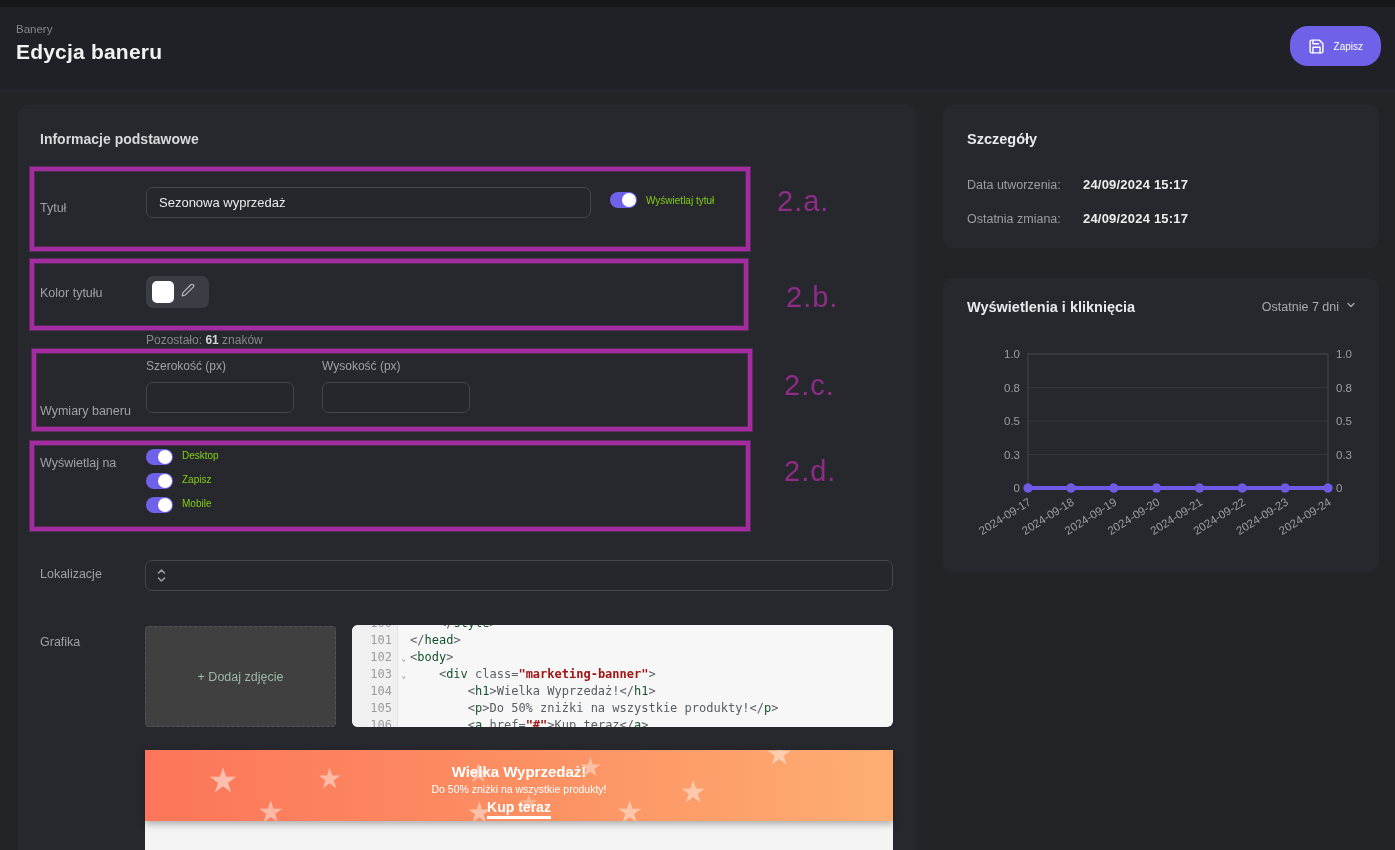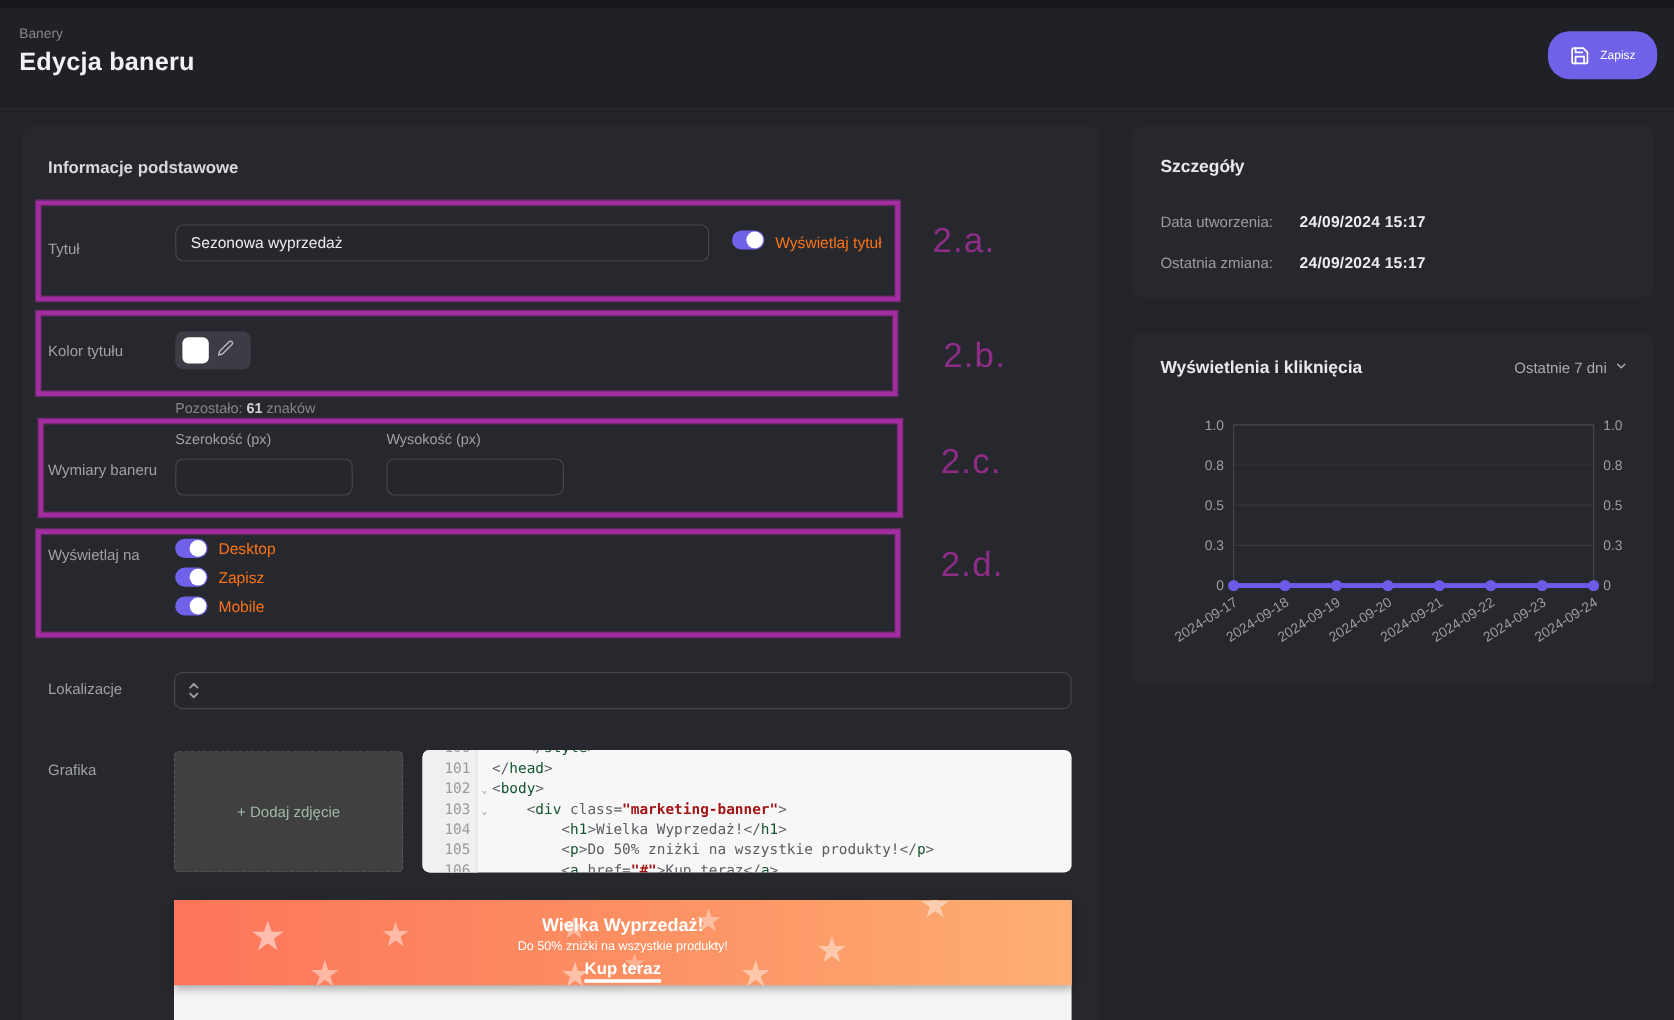--- a/index.html
+++ b/index.html
@@ -24,21 +24,21 @@
   .section-title { position:absolute; left:22px; top:26px; font-size:14px; font-weight:bold; color:#d8d9dc; }
 
   .flabel { position:absolute; left:22px; font-size:12.5px; color:#9fa1a6; }
   .inp { background:#26272c; border:1px solid #45464d; border-radius:7px; color:#e9eaec; font-size:13px;
          font-family:"Liberation Sans",sans-serif; padding:0 12px; position:absolute; }
   .inp::placeholder { color:#7a7c81; }
 
   
   .toggle { position:absolute; width:27px; height:16px; border-radius:9px; background:#6f62e8; cursor:pointer; }
   .toggle .knob { position:absolute; right:1px; top:1px; width:14px; height:14px; border-radius:50%; background:#fff; }
-  .toggle-label { position:absolute; font-size:13px; color:#f97316; }
+  .toggle-label { position:absolute; font-size:10px; color:#84cc16; }
 
   .helper { position:absolute; left:128px; top:228px; font-size:12px; color:#85878c; }
   .helper b { color:#d2d3d6; font-weight:bold; }
 
   .swatch-wrap { position:absolute; left:128px; top:171px; width:63px; height:32px; background:#3c3d44; border-radius:7px;
                  display:flex; align-items:center; padding:0 6px; gap:7px; cursor:pointer; }
   .swatch { width:22px; height:22px; border-radius:5px; }
 
   .mini-label { position:absolute; font-size:12px; color:#9fa1a6; }
 
@@ -122,21 +122,21 @@
   <div class="flabel" style="top:181px;">Kolor tytułu</div>
   <div class="swatch-wrap">
     <div class="swatch" style="background:#fff;"></div>
     <span>
       <svg width="14" height="14" viewBox="0 0 24 24" fill="none" stroke="#b7b9be" stroke-width="2" stroke-linecap="round" stroke-linejoin="round">
         <path d="M17 3a2.8 2.8 0 1 1 4 4L7.5 20.5 2 22l1.5-5.5z"></path>
       </svg>
     </span>
   </div>
 
-  <div class="flabel" style="top:280px;">Wymiary baneru</div>
+  <div class="flabel" style="top:299px;">Wymiary baneru</div>
   <div class="mini-label" style="left:128px; top:254px;">Szerokość (px)</div>
   <div class="mini-label" style="left:304px; top:254px;">Wysokość (px)</div>
   <input class="inp" style="left: 128px; top: 277px; width: 148px; height: 31px;" value="">
   <input class="inp" style="left: 304px; top: 277px; width: 148px; height: 31px;" value="">
 
   <div class="flabel" style="top:351px;">Wyświetlaj na</div>
   <div id="display-options">
       <div class="toggle" style="left: 128px; top: 344px;">
         <div class="knob"></div>
       </div>

